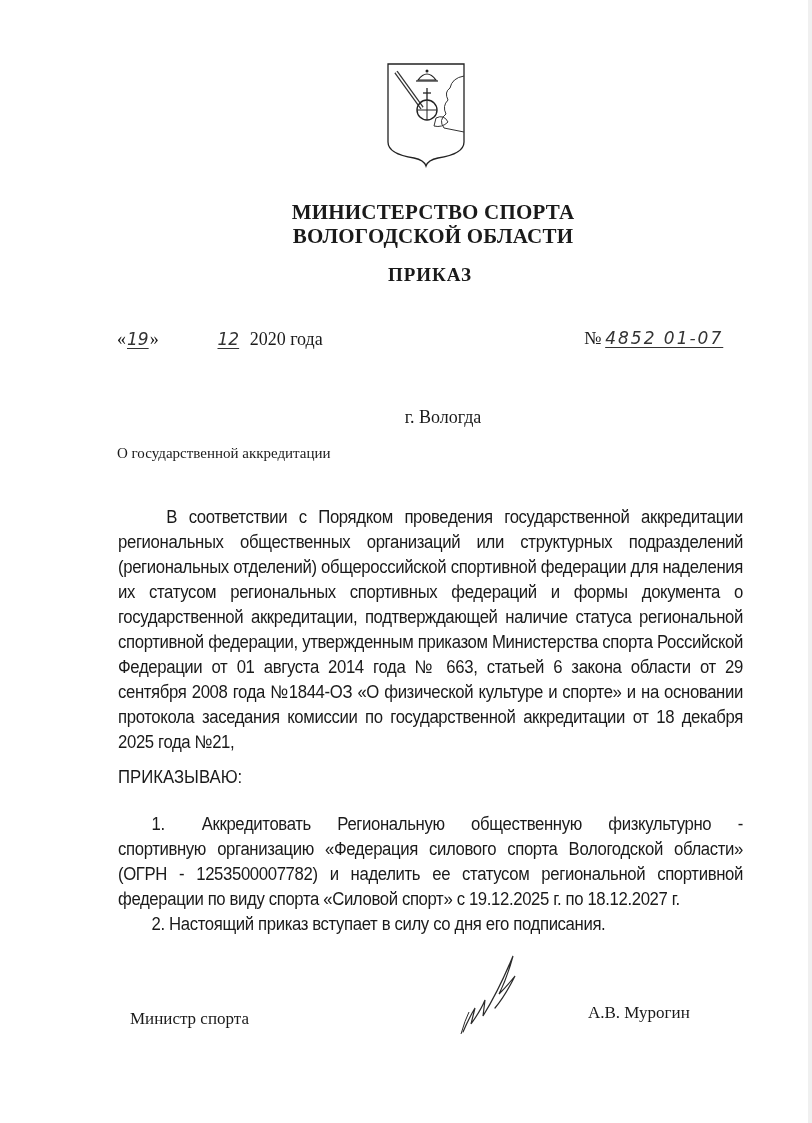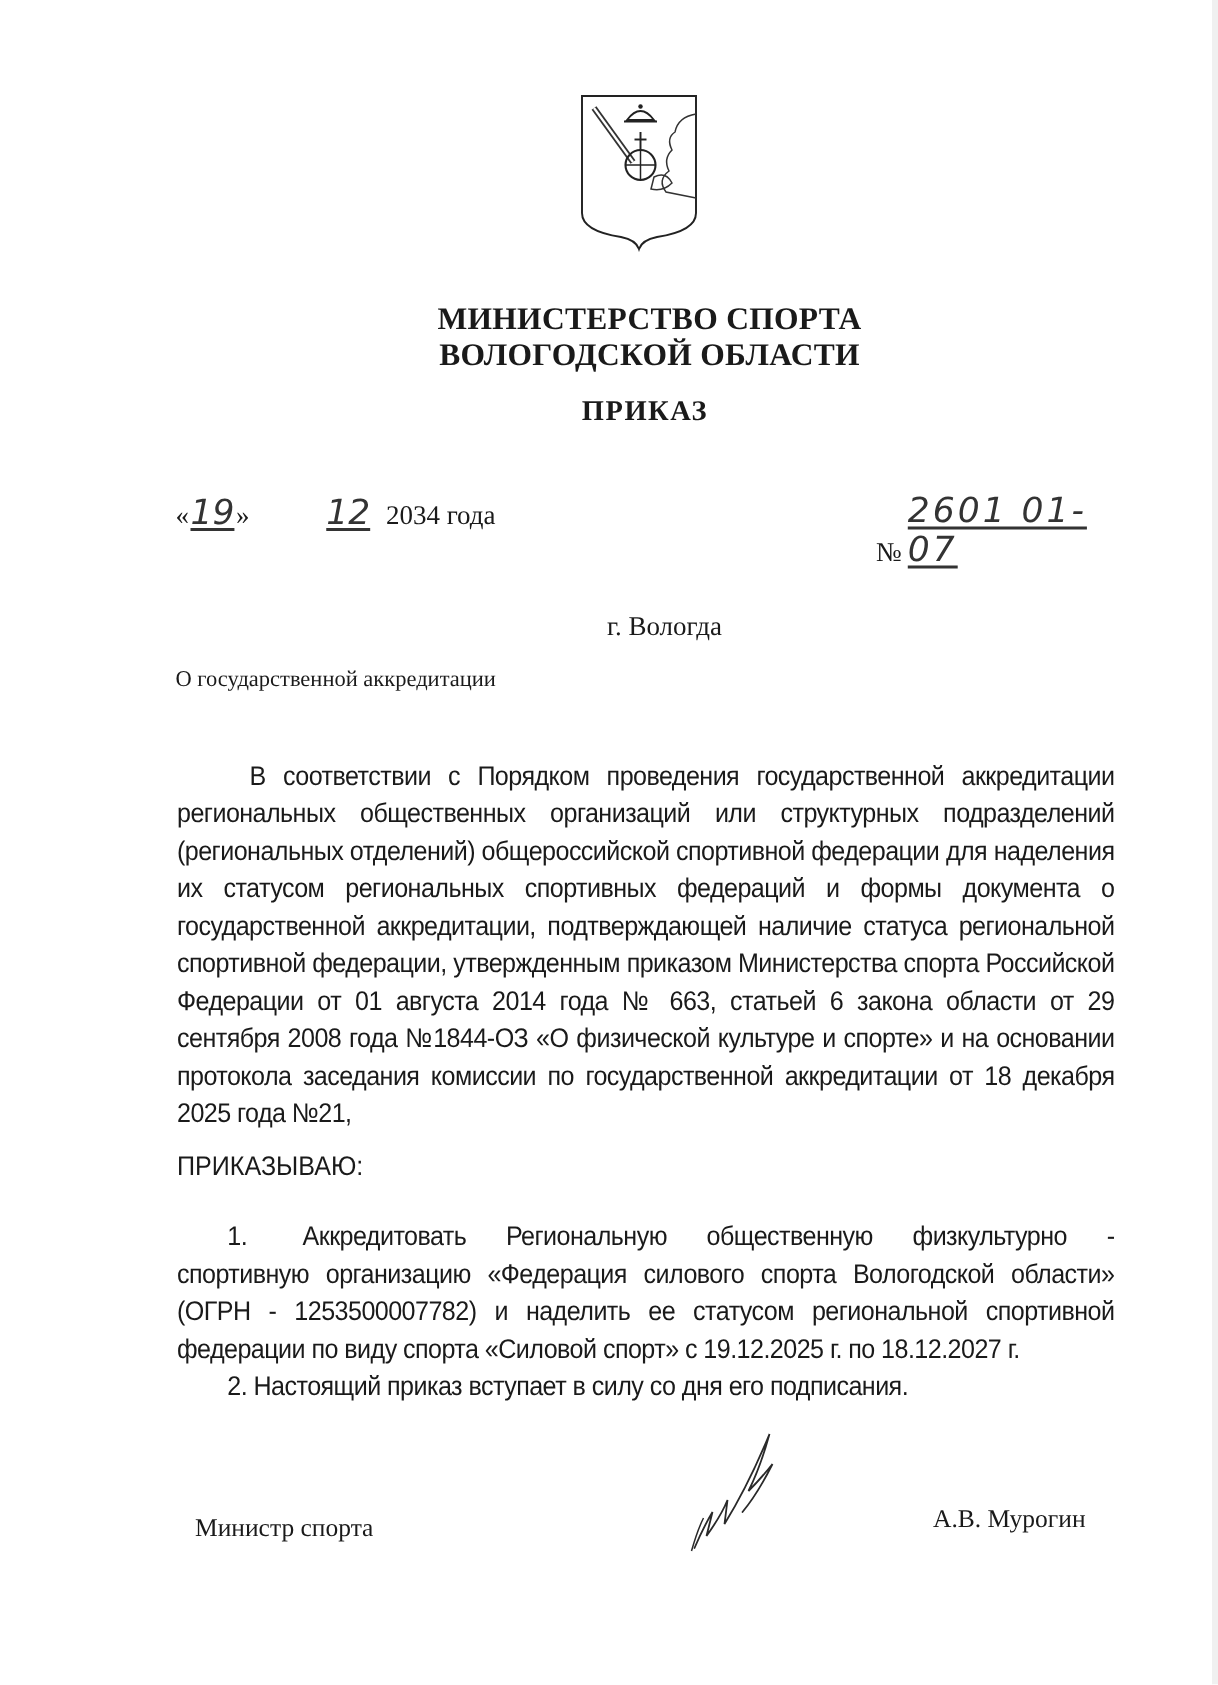--- a/index.html
+++ b/index.html
@@ -55,21 +55,21 @@
     }
     .date-line {
       position: absolute;
       left: 117px;
       top: 329px;
       font-size: 18px;
     }
     .handwritten {
       font-family: "DejaVu Sans", sans-serif;
       font-style: italic;
-      font-size: 23px;
+      font-size: 17px;
       color: #333;
       display: inline-block;
       text-decoration: underline;
       text-underline-offset: 3px;
     }
     .hw-day {
       margin: 0 1px;
     }
     .hw-month {
       width: 72px;
@@ -142,21 +142,21 @@
       text-indent: 36px;
     }
     .signature-left {
       position: absolute;
       left: 130px;
       top: 1009px;
       font-size: 17px;
     }
     .signature-right {
       position: absolute;
-      left: 622px;
+      left: 588px;
       top: 1003px;
       font-size: 17px;
     }
     .signature-mark {
       position: absolute;
       left: 455px;
       top: 950px;
       width: 80px;
       height: 85px;
     }
@@ -185,25 +185,25 @@
 <div class="header-title ministry">
   <div>МИНИСТЕРСТВО СПОРТА</div>
   <div>ВОЛОГОДСКОЙ ОБЛАСТИ</div>
 </div>
 
 <div class="order-title">ПРИКАЗ</div>
 
 <div class="date-line">
   <span>«</span><span class="handwritten hw-day">19</span><span>»</span>
   <span class="handwritten hw-month">12</span>
-  <span>2034 года</span>
+  <span>2020 года</span>
 </div>
 
 <div class="number-line">
-  <span>№</span><span class="handwritten hw-number">2601 01-07</span>
+  <span>№</span><span class="handwritten hw-number">4852 01-07</span>
 </div>
 
 <div class="city">г. Вологда</div>
 
 <div class="subject">О государственной аккредитации</div>
 
 <div class="body-text preamble">В соответствии с Порядком проведения государственной аккредитации региональных общественных организаций или структурных подразделений (региональных отделений) общероссийской спортивной федерации для наделения их статусом региональных спортивных федераций и формы документа о государственной аккредитации, подтверждающей наличие статуса региональной спортивной федерации, утвержденным приказом Министерства спорта Российской Федерации от 01 августа 2014 года № 663, статьей 6 закона области от 29 сентября 2008 года №1844-ОЗ «О физической культуре и спорте» и на основании протокола заседания комиссии по государственной аккредитации от 18 декабря 2025 года №21,</div>
 
 <div class="order-word">ПРИКАЗЫВАЮ:</div>
 

